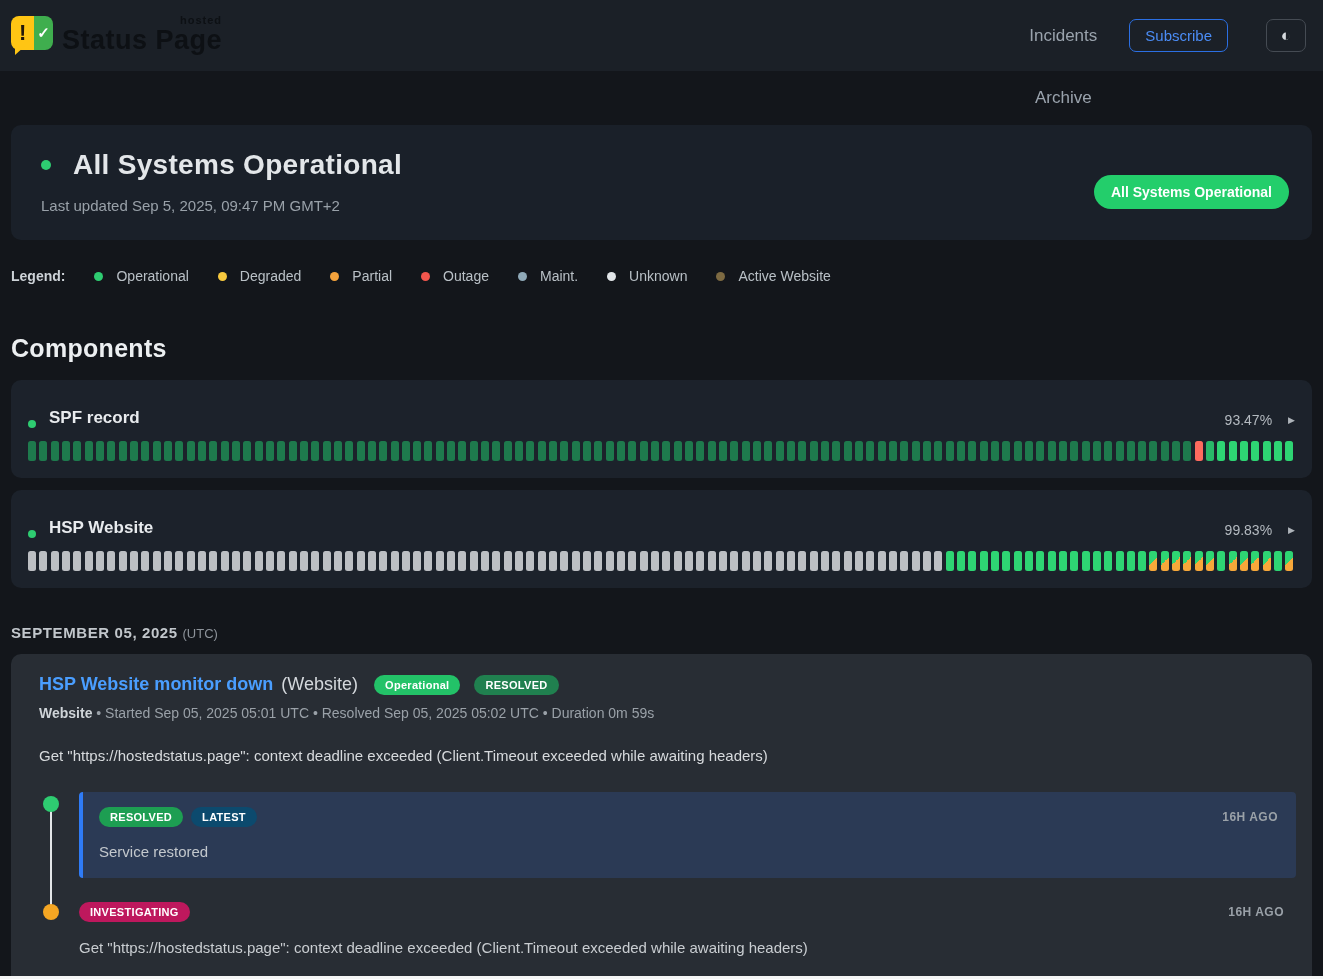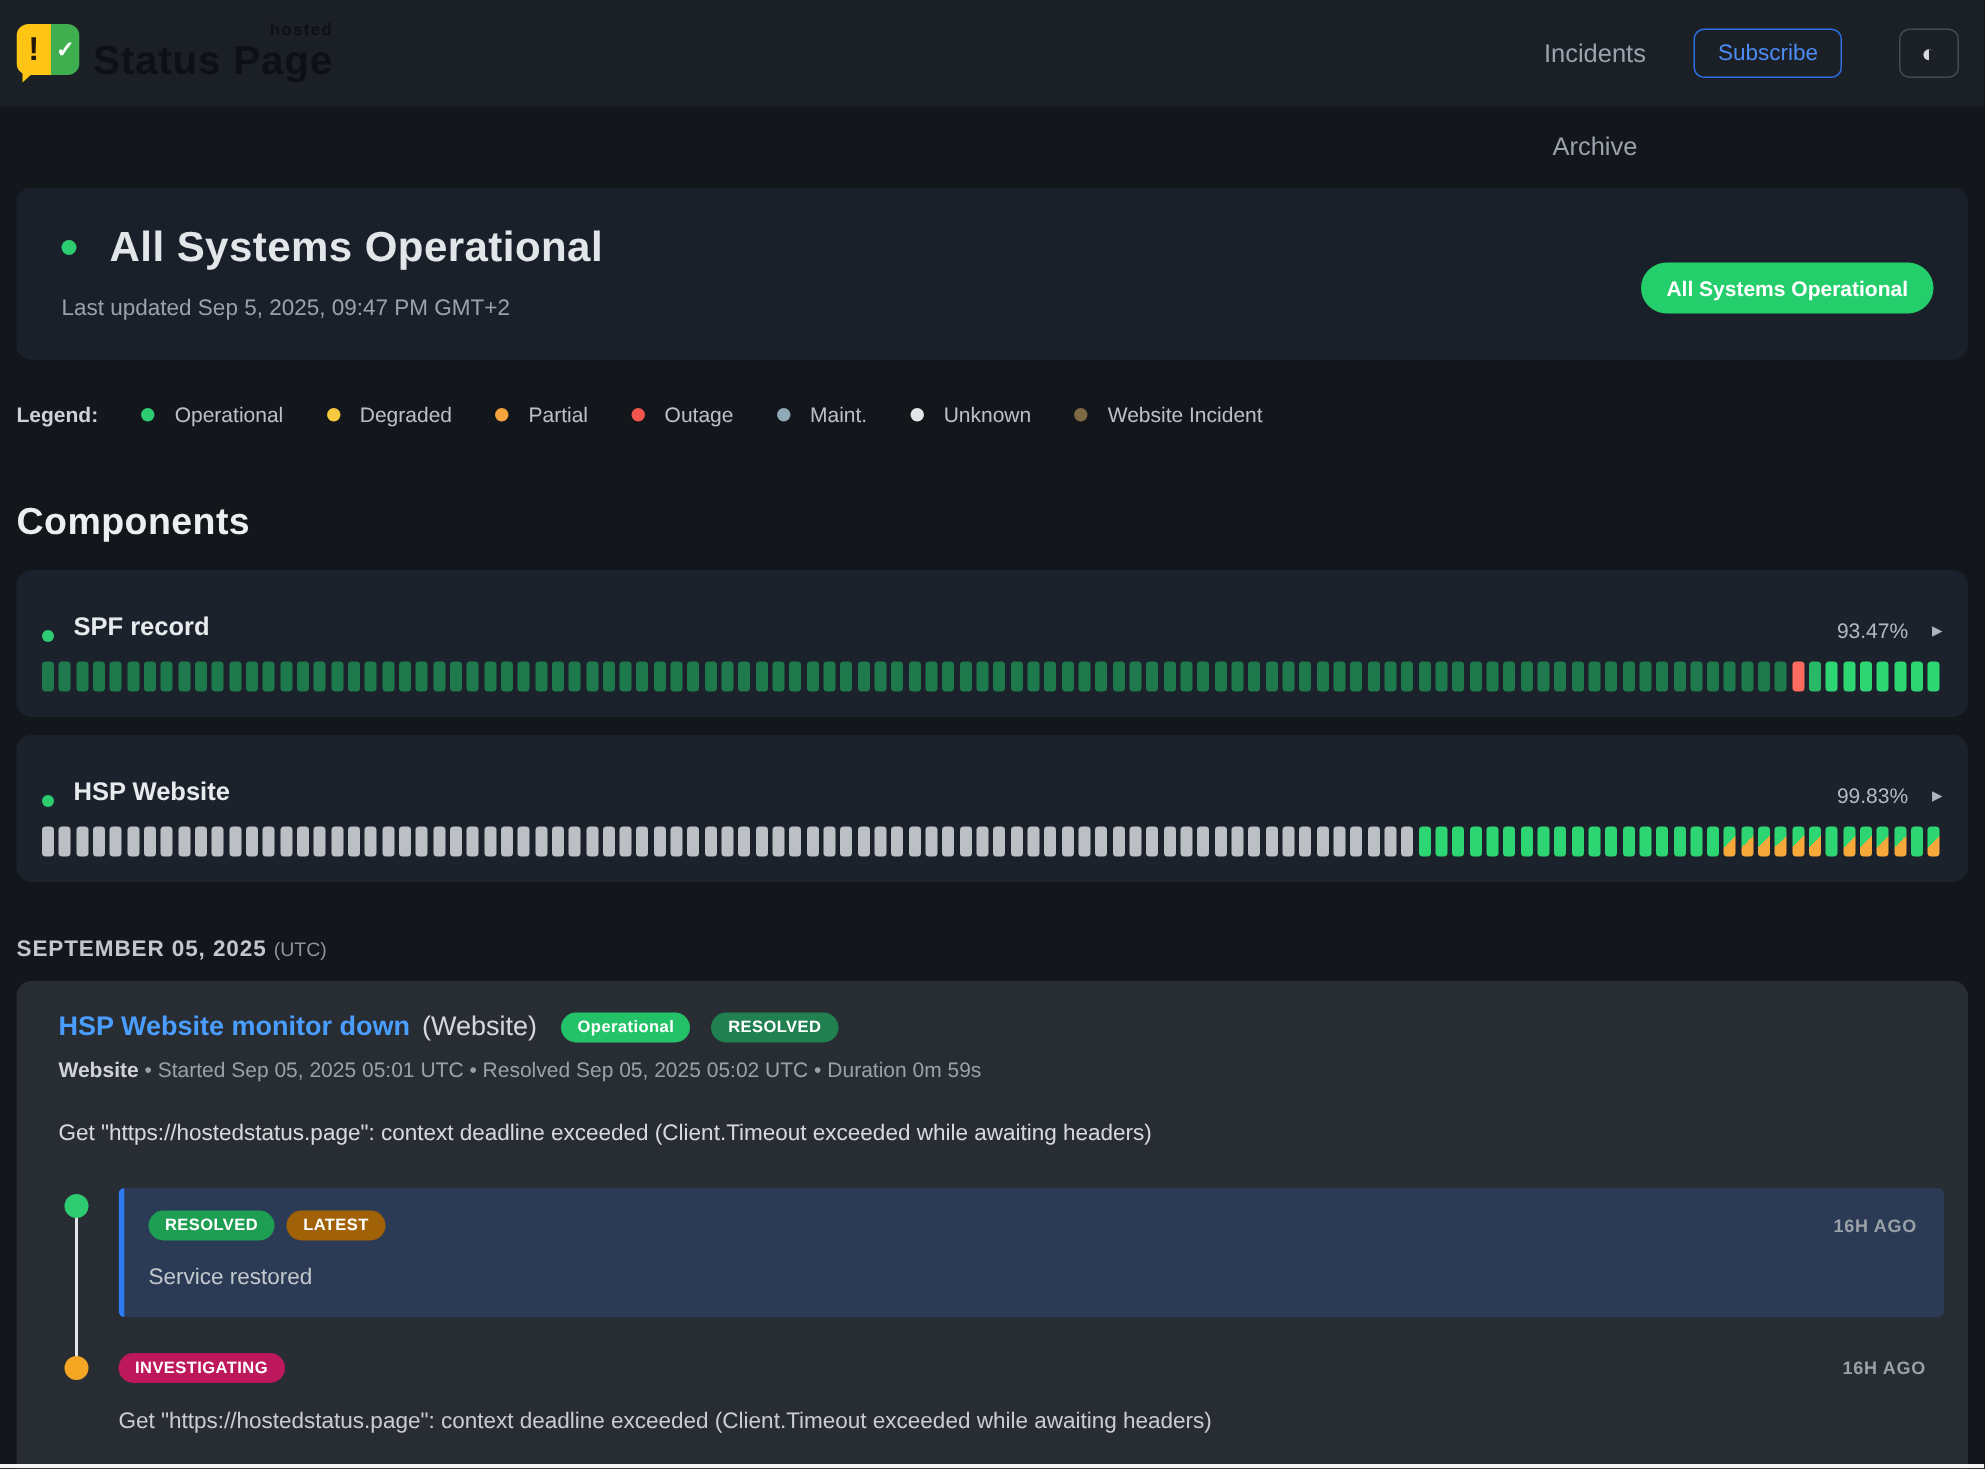--- a/index.html
+++ b/index.html
@@ -72,21 +72,21 @@
   .history-date { margin-top:36px; font-size:15px; font-weight:bold; color:#c2c7cc; letter-spacing:0.6px; }
   .history-date .utc { font-weight:normal; color:#8d939a; font-size:13px; letter-spacing:0; }
   .incident-card { margin-top:13px; background:#282d34; border-radius:10px; padding:20px 16px 30px 16px; }
   .incident-title-row { display:flex; align-items:center; gap:8px; padding-left:12px; flex-wrap:wrap; }
   .incident-link { color:#4a9eff; font-size:18px; font-weight:bold; text-decoration:none; cursor:pointer; }
   .incident-component { color:#d4d8dc; font-size:18px; }
   .pill { color:#fff; font-size:11px; font-weight:bold; padding:4px 11px; border-radius:999px; letter-spacing:0.3px; white-space:nowrap; }
   .pill-operational { background:#23c268; margin-left:8px; }
   .pill-resolved-hdr { background:#20804f; margin-left:6px; }
   .pill-resolved { background:#1d9e52; }
-  .pill-latest { background:#a16207; }
+  .pill-latest { background:#0c4a6e; }
   .pill-investigating { background:#be185d; }
   .incident-meta { margin-top:10px; padding-left:12px; font-size:14px; color:#9aa1a8; }
   .incident-meta b { color:#cfd4d8; }
   .incident-desc { margin-top:26px; padding-left:12px; font-size:15px; color:#d7dadd; }
 
   
   .timeline { position:relative; margin-top:28px; margin-left:12px; }
   .timeline-line { position:absolute; left:11px; top:18px; width:2px; background:#e3e6e8; }
   .timeline-entry { position:relative; padding-left:40px; }
   .timeline-entry + .timeline-entry { margin-top:22px; }
@@ -167,21 +167,21 @@
           <span class="legend-item">
             <span class="dot legend-dot" style="background: rgb(143, 169, 184);"></span>
             <span>Maint.</span>
           </span>
           <span class="legend-item">
             <span class="dot legend-dot" style="background: rgb(226, 230, 233);"></span>
             <span>Unknown</span>
           </span>
           <span class="legend-item">
             <span class="dot legend-dot" style="background: rgb(125, 106, 66);"></span>
-            <span>Website Incident</span>
+            <span>Active Website</span>
           </span>
         </span>
     </div>
 
     <div class="section-title">Components</div>
     <div id="components-list">
         <div class="component-card">
           <div class="component-head">
             <span class="dot component-dot" style="background: rgb(46, 204, 113);"></span>
             <span class="component-name">SPF record</span>

